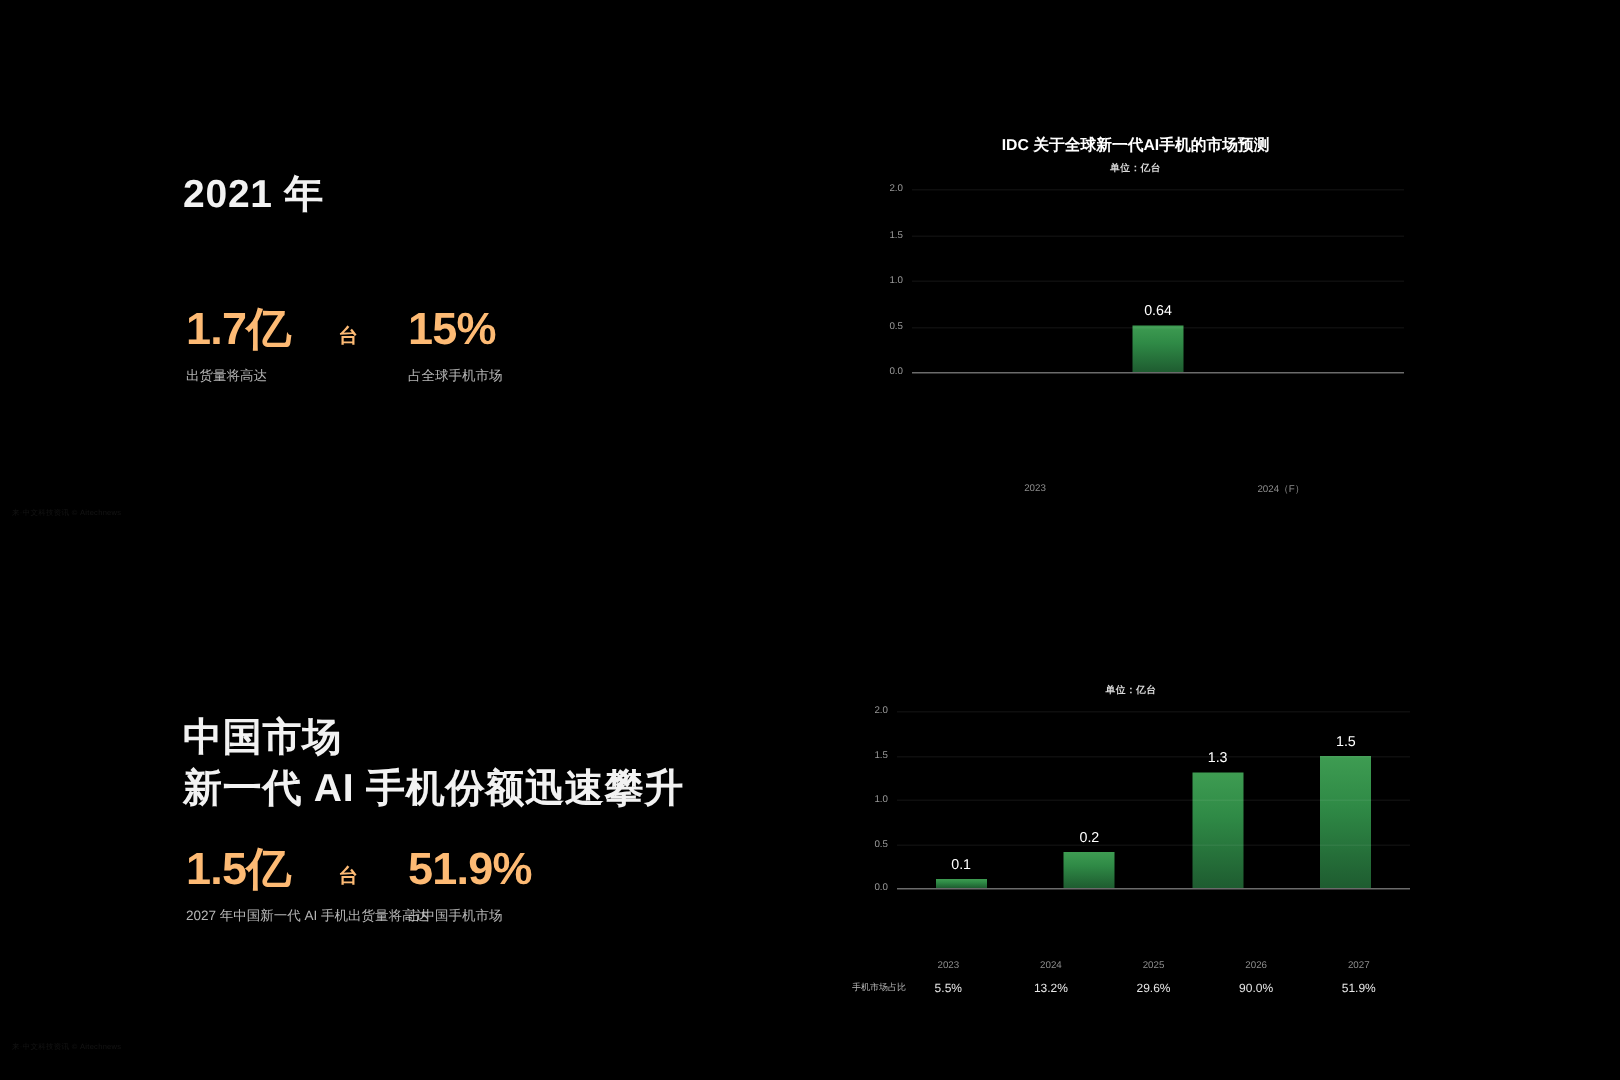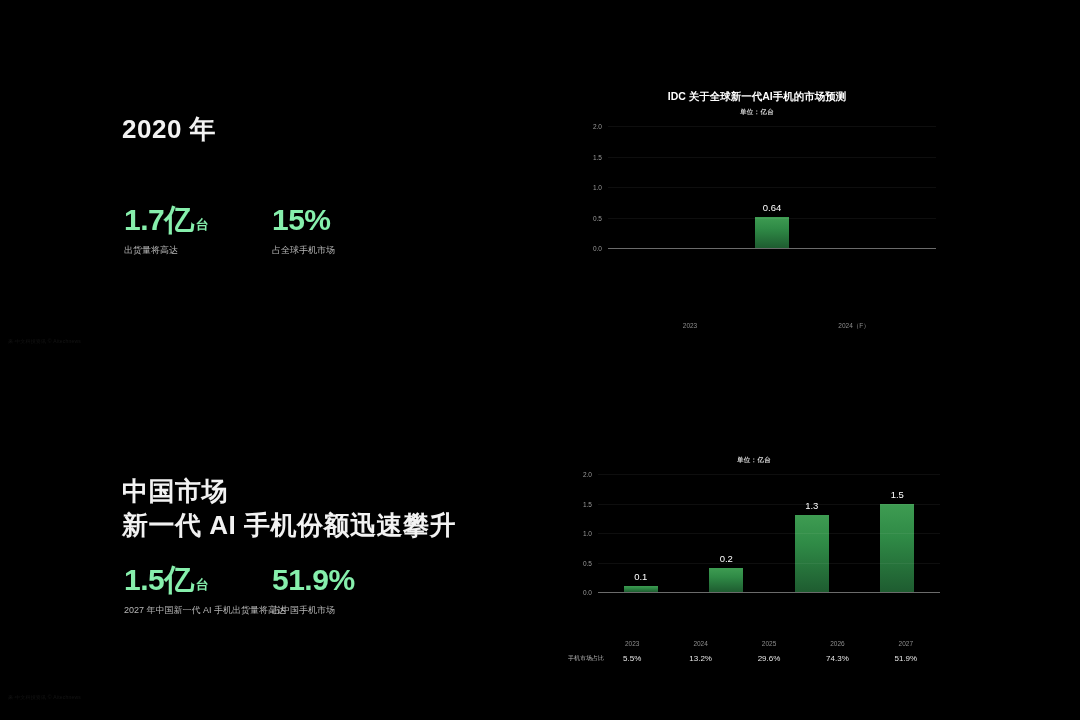--- a/index.html
+++ b/index.html
@@ -23,26 +23,27 @@
     letter-spacing:0.5px;
     line-height:1.32;
     white-space:nowrap;
   }
   .headline .l1 { display:block; }
   .headline .l2 { display:block; }
 
   .stats { position:absolute; display:flex; }
   .stat { position:relative; }
   .stat-value {
-    color:#86efac;
+    color:#fdba74;
     font-weight:700;
     line-height:1;
     white-space:nowrap;
     display:flex;
     align-items:baseline;
+    gap:30px;
   }
   .stat-value .num { font-size:30px; letter-spacing:-0.5px; }
   .stat-value .unit { font-size:13px; margin-left:2px; position:relative; top:-1px; }
   .stat-caption {
     color:#cfcfcf;
     font-size:9px;
     margin-top:9px;
     white-space:nowrap;
     opacity:.88;
   }
@@ -148,21 +149,21 @@
     user-select:none;
   }
 </style>
 </head>
 <body>
 
 <div class="slide">
 
   <div class="copy" style="left:122px; top:112px;">
     <div class="headline" style="font-size:26px;">
-      <span class="l1">2020 年</span>
+      <span class="l1">2021 年</span>
     </div>
   </div>
 
   <div class="stats" style="left:124px; top:205px; gap:0;">
     <div class="stat" style="width:148px;">
       <div class="stat-value">
         <span class="num">1.7亿</span>
         <span class="unit">台</span>
       </div>
       <div class="stat-caption">出货量将高达</div>
@@ -276,21 +277,21 @@
         <div class="xlabel">2025</div>
         <div class="xlabel">2026</div>
         <div class="xlabel">2027</div>
       </div>
     <div class="share-row" style="top:206px;">
       <div class="share-rowlabel">手机市场占比</div>
       <div class="share-cells" id="sharecells-1">
           <div class="share-cell">5.5%</div>
           <div class="share-cell">13.2%</div>
           <div class="share-cell">29.6%</div>
-          <div class="share-cell">74.3%</div>
+          <div class="share-cell">90.0%</div>
           <div class="share-cell">51.9%</div>
         </div>
     </div>
   </div>
 
   <div class="watermark" style="left:8px; top:694px;">来·中文科技资讯 © Aitechnews</div>
 
 </div>
 
 </body></html>

